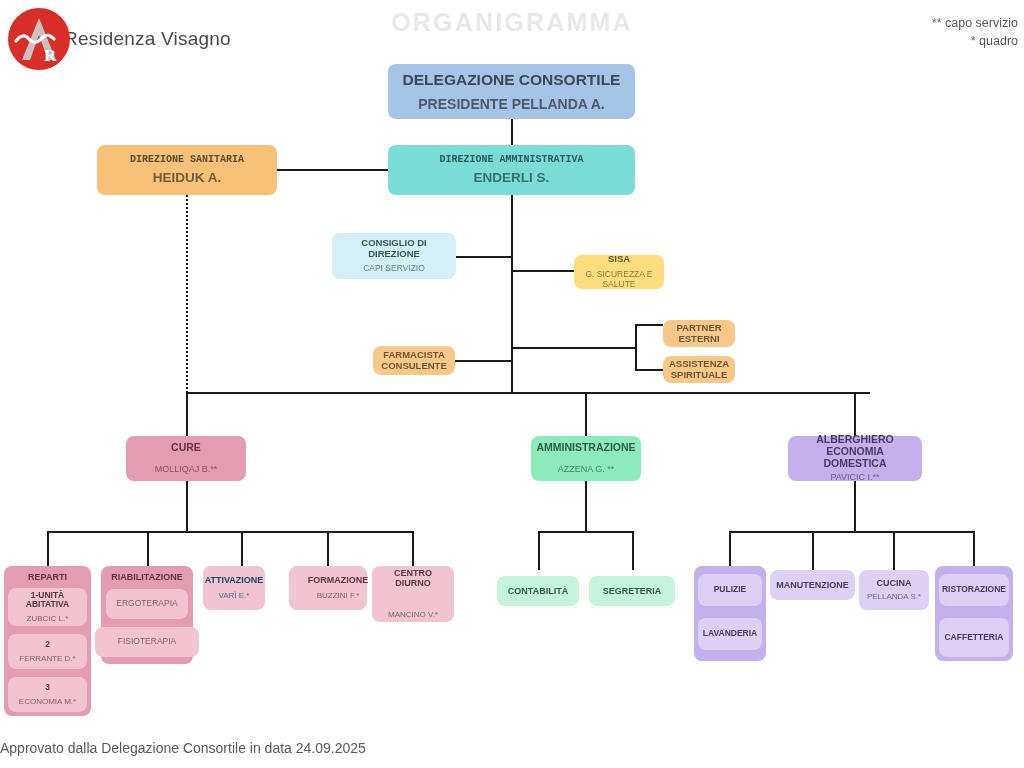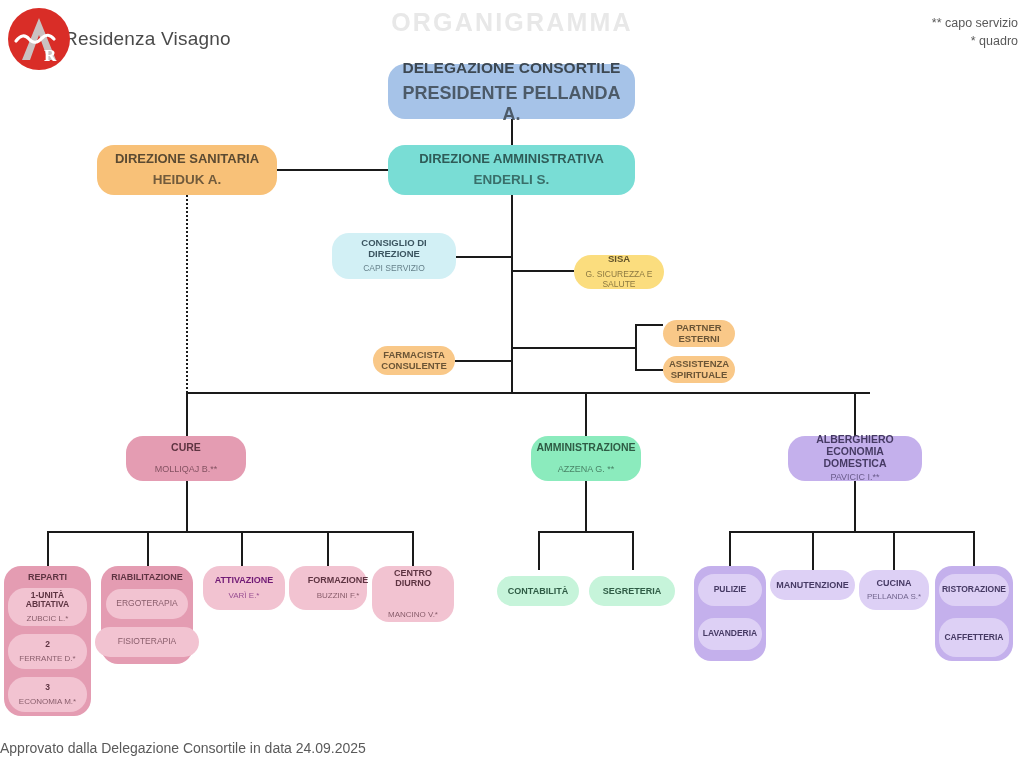--- a/index.html
+++ b/index.html
@@ -76,42 +76,42 @@
     width: 816px;
     text-align: left;
     font-size: 14px;
     color: #5a5a5a;
   }
 
   
   .node {
     position: absolute;
     box-sizing: border-box;
-    border-radius: 17px;
+    border-radius: 8px;
     display: flex;
     flex-direction: column;
     align-items: center;
     justify-content: center;
     text-align: center;
     padding: 4px 6px;
   }
   .node .t1 {
     font-weight: bold;
     line-height: 1.12;
   }
   .node .t2 {
     line-height: 1.15;
     opacity: .72;
   }
 
   
   .lvl1 .t1 { font-size: 15.5px; }
-  .lvl1 .t2 { font-size: 18px; font-weight: bold; opacity: .85; margin-top: 7px; }
-
-  .lvl2 .t1 { font-size: 13px; }
+  .lvl1 .t2 { font-size: 14px; font-weight: bold; opacity: .85; margin-top: 7px; }
+
+  .lvl2 .t1 { font-size: 10px; font-family: Liberation Mono, monospace; }
   .lvl2 .t2 { font-size: 13.5px; font-weight: bold; opacity: .85; margin-top: 5px; }
 
   .mid .t1 { font-size: 9.5px; }
   .mid .t2 { font-size: 8.5px; margin-top: 5px; }
 
   .dept .t1 { font-size: 10.5px; }
   .dept .t2 { font-size: 9px; margin-top: 10px; }
 
   .leaf .t1 { font-size: 9px; }
   .leaf .t2 { font-size: 8px; margin-top: 6px; }
@@ -271,21 +271,21 @@
 <div class="node leaf" style="left:101px; top:566px; width:92px; height:98px; background:#e49cb2; color:#5e3442; justify-content:flex-start; padding-top:6px;">
   <div class="t1">RIABILITAZIONE</div>
   <div class="node sub" style="position:relative; left:0; top:0; margin-top:7px; width:82px; height:30px; background:#f2c3d1; color:#5e3442;">
     <div class="t1" style="font-weight:normal; opacity:.72;">ERGOTERAPIA</div>
   </div>
   <div class="node sub" style="position:relative; left:0; top:0; margin-top:8px; width:104px; height:30px; background:#f2c3d1; color:#5e3442;">
     <div class="t1" style="font-weight:normal; opacity:.72;">FISIOTERAPIA</div>
   </div>
 </div>
 
-<div class="node leaf" style="left:203px; top:566px; width:82px; height:44px; background:#f2c3d1; color:#701a75;">
+<div class="node leaf" style="left:203px; top:566px; width:62px; height:44px; background:#f2c3d1; color:#0c4a6e;">
   <div class="t1">ATTIVAZIONE</div>
   <div class="t2">VARÌ E.*</div>
 </div>
 
 <div class="node leaf" style="left:289px; top:566px; width:78px; height:44px; background:#f2c3d1; color:#5e3442;padding-left:26px;">
   <div class="t1">FORMAZIONE</div>
   <div class="t2">BUZZINI F.*</div>
 </div>
 
 <div class="node leaf" style="left:372px; top:566px; width:82px; height:56px; background:#f2c3d1; color:#5e3442;gap:16px;">

